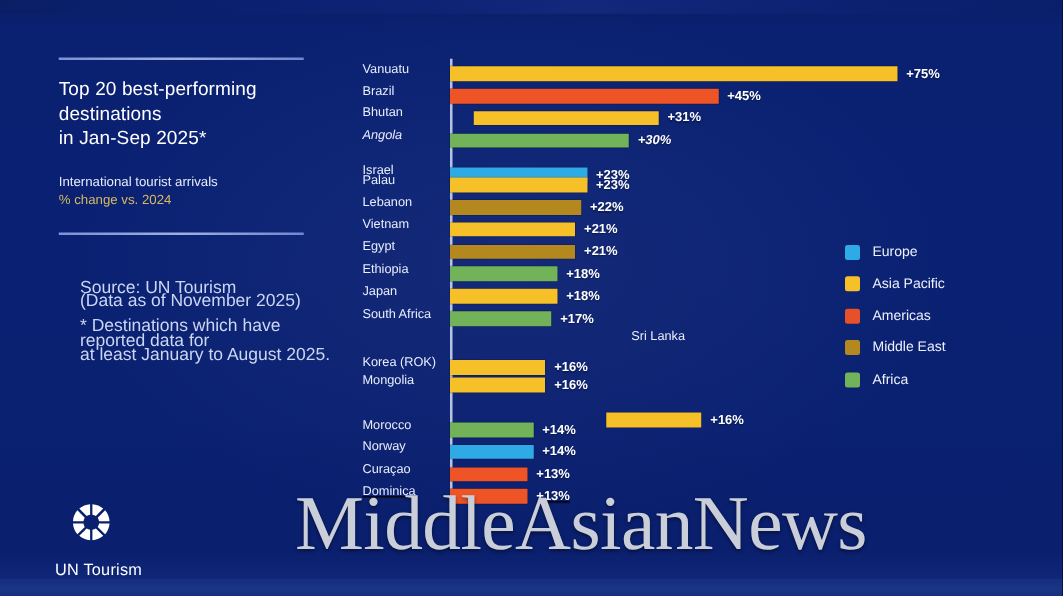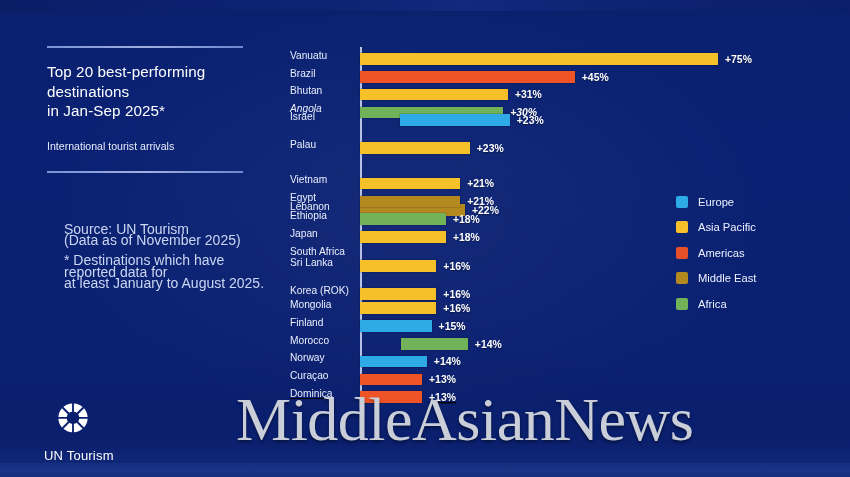--- a/index.html
+++ b/index.html
@@ -222,20 +222,21 @@
 
   <div class="panel">
     <div class="rule"></div>
     <div class="panel-title">
       <span>Top 20 best-performing</span><br>
       <span>destinations</span><br>
       <span>in Jan-Sep 2025*</span>
     </div>
     <div class="panel-sub">
       <span>International tourist arrivals</span>
+      <span class="gold">% change vs. 2024</span>
     </div>
     <div class="panel-rule-wrap">
       <div class="rule bottom"></div>
     </div>
   </div>
 
   <div class="source">
     <span class="blk">Source: UN Tourism</span>
     <span class="blk">(Data as of November 2025)</span>
     <span class="spacer"></span>
@@ -269,49 +270,49 @@
             <div class="bar-value">+75%</div>
           </div>
         </div>
         <div class="row" style="top: 17.8px;">
           <div class="row-label">Brazil</div>
           <div class="bar-area">
             <div class="bar" style="width: 214.8px; background: rgb(239, 84, 38);"></div>
             <div class="bar-value">+45%</div>
           </div>
         </div>
-        <div class="row" style="top: 35.6px;">
+        <div class="row" style="top: 35.6px; gap: 19px;">
           <div class="row-label">Bhutan</div>
           <div class="bar-area">
             <div class="bar" style="width: 147.973px; background: rgb(245, 192, 40);"></div>
             <div class="bar-value">+31%</div>
           </div>
         </div>
         <div class="row" style="top: 53.4px; font-style: italic;">
           <div class="row-label">Angola</div>
           <div class="bar-area">
             <div class="bar" style="width: 143.2px; background: rgb(114, 178, 89);"></div>
             <div class="bar-value">+30%</div>
           </div>
         </div>
-        <div class="row" style="top: 61px; gap: 40px;">
+        <div class="row" style="top: 81px;">
           <div class="row-label">Israel</div>
           <div class="bar-area">
             <div class="bar" style="width: 109.787px; background: rgb(46, 170, 230);"></div>
             <div class="bar-value">+23%</div>
           </div>
         </div>
         <div class="row" style="top: 89px;">
           <div class="row-label">Palau</div>
           <div class="bar-area">
             <div class="bar" style="width: 109.787px; background: rgb(245, 192, 40);"></div>
             <div class="bar-value">+23%</div>
           </div>
         </div>
-        <div class="row" style="top: 106.8px; margin-top: 44px;">
+        <div class="row" style="top: 106.8px;">
           <div class="row-label">Lebanon</div>
           <div class="bar-area">
             <div class="bar" style="width: 105.013px; background: rgb(179, 137, 31);"></div>
             <div class="bar-value">+22%</div>
           </div>
         </div>
         <div class="row" style="top: 124.6px;">
           <div class="row-label">Vietnam</div>
           <div class="bar-area">
             <div class="bar" style="width: 100.24px; background: rgb(245, 192, 40);"></div>
@@ -334,50 +335,47 @@
         </div>
         <div class="row" style="top: 178px;">
           <div class="row-label">Japan</div>
           <div class="bar-area">
             <div class="bar" style="width: 85.92px; background: rgb(245, 192, 40);"></div>
             <div class="bar-value">+18%</div>
           </div>
         </div>
         <div class="row" style="top: 195.8px;">
           <div class="row-label">South Africa</div>
-        </div>
-        <div class="row" style="top: 207px;">
+          <div class="bar-area">
+            <div class="bar" style="width: 81.1467px; background: rgb(114, 178, 89);"></div>
+            <div class="bar-value">+17%</div>
+          </div>
+        </div>
+        <div class="row" style="top: 217px; flex-direction: column;">
           <div class="row-label">Sri Lanka</div>
           <div class="bar-area">
             <div class="bar" style="width: 76.3733px; background: rgb(245, 192, 40);"></div>
             <div class="bar-value">+16%</div>
           </div>
         </div>
         <div class="row" style="top: 235px;">
           <div class="row-label">Korea (ROK)</div>
           <div class="bar-area">
             <div class="bar" style="width: 76.3733px; background: rgb(245, 192, 40);"></div>
             <div class="bar-value">+16%</div>
           </div>
         </div>
         <div class="row" style="top: 249.2px;">
           <div class="row-label">Mongolia</div>
           <div class="bar-area">
             <div class="bar" style="width: 76.3733px; background: rgb(245, 192, 40);"></div>
             <div class="bar-value">+16%</div>
           </div>
         </div>
-        <div class="row" style="top: 267px;">
-          <div class="row-label">Finland</div>
-          <div class="bar-area">
-            <div class="bar" style="width: 71.6px; background: rgb(46, 170, 230);"></div>
-            <div class="bar-value">+15%</div>
-          </div>
-        </div>
-        <div class="row" style="top: 284.8px; gap: 41px;">
+        <div class="row" style="top: 284.8px;">
           <div class="row-label">Morocco</div>
           <div class="bar-area">
             <div class="bar" style="width: 66.8267px; background: rgb(114, 178, 89);"></div>
             <div class="bar-value">+14%</div>
           </div>
         </div>
         <div class="row" style="top: 302.6px;">
           <div class="row-label">Norway</div>
           <div class="bar-area">
             <div class="bar" style="width: 66.8267px; background: rgb(46, 170, 230);"></div>

